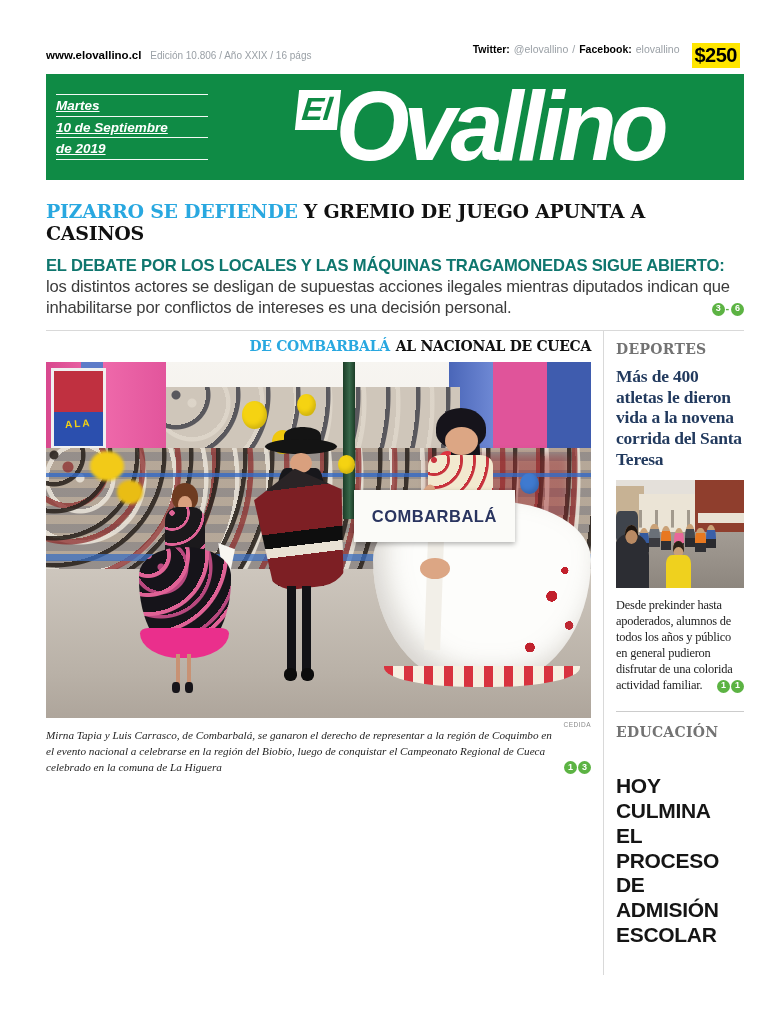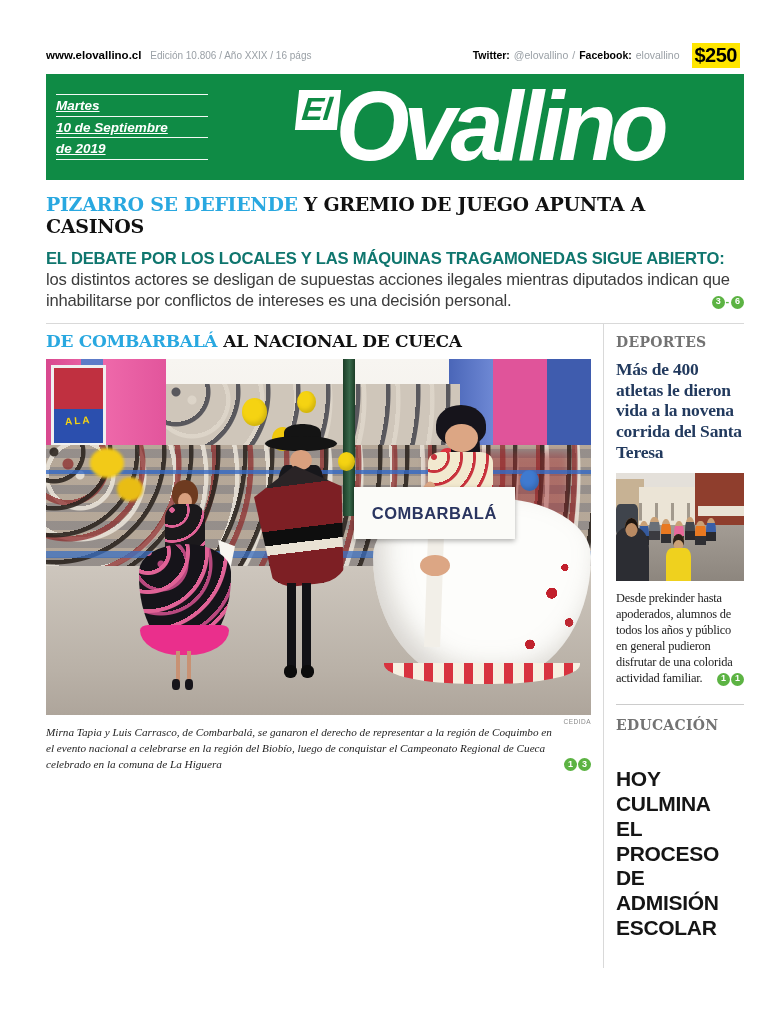--- a/index.html
+++ b/index.html
@@ -8,60 +8,60 @@
     width:768px; height:1033px;
     font-family:"Liberation Sans", sans-serif;
     color:#222; overflow:hidden; position:relative;
   }
   .page { padding:0 24px 0 46px; }
 
   
   .topbar { margin-top:44px; display:flex; justify-content:space-between; align-items:center; height:22px; }
   .tb-left { font-size:10px; color:#9aa0a6; }
   .tb-site { font-size:11.5px; font-weight:bold; color:#000; margin-right:6px; }
-  .tb-right { display:flex; align-items:center; font-size:10.5px; color:#9aa0a6; }
+  .tb-right { display:flex; font-size:10.5px; color:#9aa0a6; }
   .tb-right b { color:#000; }
   .tb-right span { margin-right:4px; }
   .tb-price { background:#ffe600; color:#000; font-weight:bold; font-size:20px; padding:1px 3px; margin-left:8px; letter-spacing:-0.5px; }
 
   
   .masthead { margin-top:8px; height:106px; background:#0f8b45; display:flex; align-items:center; position:relative; overflow:hidden; }
   .mh-date { width:170px; padding:0 8px 0 10px; color:#fff; font-style:italic; font-weight:bold; font-size:13.5px; line-height:1; }
   .mh-date .row { padding:4px 0 3px; border-bottom:1.5px solid rgba(255,255,255,.95);text-decoration:underline; }
   .mh-date .row:first-child { border-top:1.5px solid rgba(255,255,255,.95); }
   .mh-brand { flex:1; display:flex; justify-content:center; align-items:center; position:relative; }
   .el-box { background:#fff; color:#0f8b45; font-weight:bold; font-style:italic; font-size:32px; line-height:1; padding:3px 7px 5px 5px; transform:skew(-6deg); position:relative; z-index:2; margin:-34px -4px 0 0; }
   .brand { color:#fff; font-weight:bold; font-style:italic; font-size:95px; letter-spacing:-6px; line-height:.9; transform:scaleY(1.04); }
   .mh-slogan { width:88px; padding:0 10px 0 4px; color:#fff; font-style:italic; font-weight:bold; font-size:15px; text-align:right; line-height:1; }
   .mh-slogan .row { padding:4px 0 3px; border-bottom:1.5px solid rgba(255,255,255,.95); }
   .mh-slogan .row:first-child { border-top:1.5px solid rgba(255,255,255,.95); }
 
   
-  .kicker { margin-top:13px; font-family:"DejaVu Serif", serif; font-weight:bold; font-size:19px; letter-spacing:-0.3px; color:#111; }
+  .kicker { margin-top:20px; font-family:"DejaVu Serif", serif; font-weight:bold; font-size:19px; letter-spacing:-0.3px; color:#111; }
   .kicker .hl { color:#29a8e0; margin-right:6px; }
   .headline { margin-top:6px; font-family:"DejaVu Serif", serif; font-weight:bold; font-size:40px; line-height:1.05; letter-spacing:-1.5px; }
   .headline .l1 { color:#0f8b45; }
   .headline .l2 { color:#0d0d0d; }
   .lede { margin-top:11px; font-size:16.6px; line-height:1.27; color:#3c3c3c; letter-spacing:-0.2px; position:relative; }
   .lede .lb { color:#0f766e; font-weight:bold; }
 
   
   .badges { position:absolute; right:0; bottom:2px; display:inline-flex; align-items:center; }
   .pg { width:13px; height:13px; border-radius:50%; display:inline-flex; align-items:center; justify-content:center;
         color:#fff; font-weight:bold; font-size:9px; font-style:normal; font-family:"Liberation Sans",sans-serif; margin-left:1px; }
   .pg.green { background:#5cb343; }
   .pgsep { font-weight:bold; font-size:11px; margin:0 1px; }
   .pgsep.green { color:#5cb343; }
 
   
   .cols { margin-top:12px; border-top:1px solid #d9d9d9; display:flex; align-items:stretch; }
   .main-col { width:545px; padding-top:7px; }
   .side-col { flex:1; margin-left:12px; border-left:1px solid #d9d9d9; padding-left:12px; padding-top:10px; position:relative; }
 
-  .feat-kicker { font-family:"DejaVu Serif", serif; font-weight:bold; font-size:17px; letter-spacing:-0.3px; color:#111; }
+  .feat-kicker { font-family:"DejaVu Serif", serif; font-weight:bold; font-size:14px; letter-spacing:-0.3px; color:#111;text-align:right; }
   .feat-kicker .hl { color:#29a8e0; margin-right:6px; }
 
   
   .photo-main { margin-top:8px; height:356px; position:relative; overflow:hidden; background:linear-gradient(#f7f5f1,#efe9e1 55%); }
   .abs { position:absolute; }
   .crowd { left:0; top:24%; width:100%; height:34%;
     background-color:#b4a696;
     background-image:
       repeating-radial-gradient(circle at 8px 7px, rgba(45,38,32,.9) 0 4px, transparent 5px 27px),
       repeating-radial-gradient(circle at 22px 19px, rgba(140,45,45,.75) 0 5px, transparent 6px 36px),

